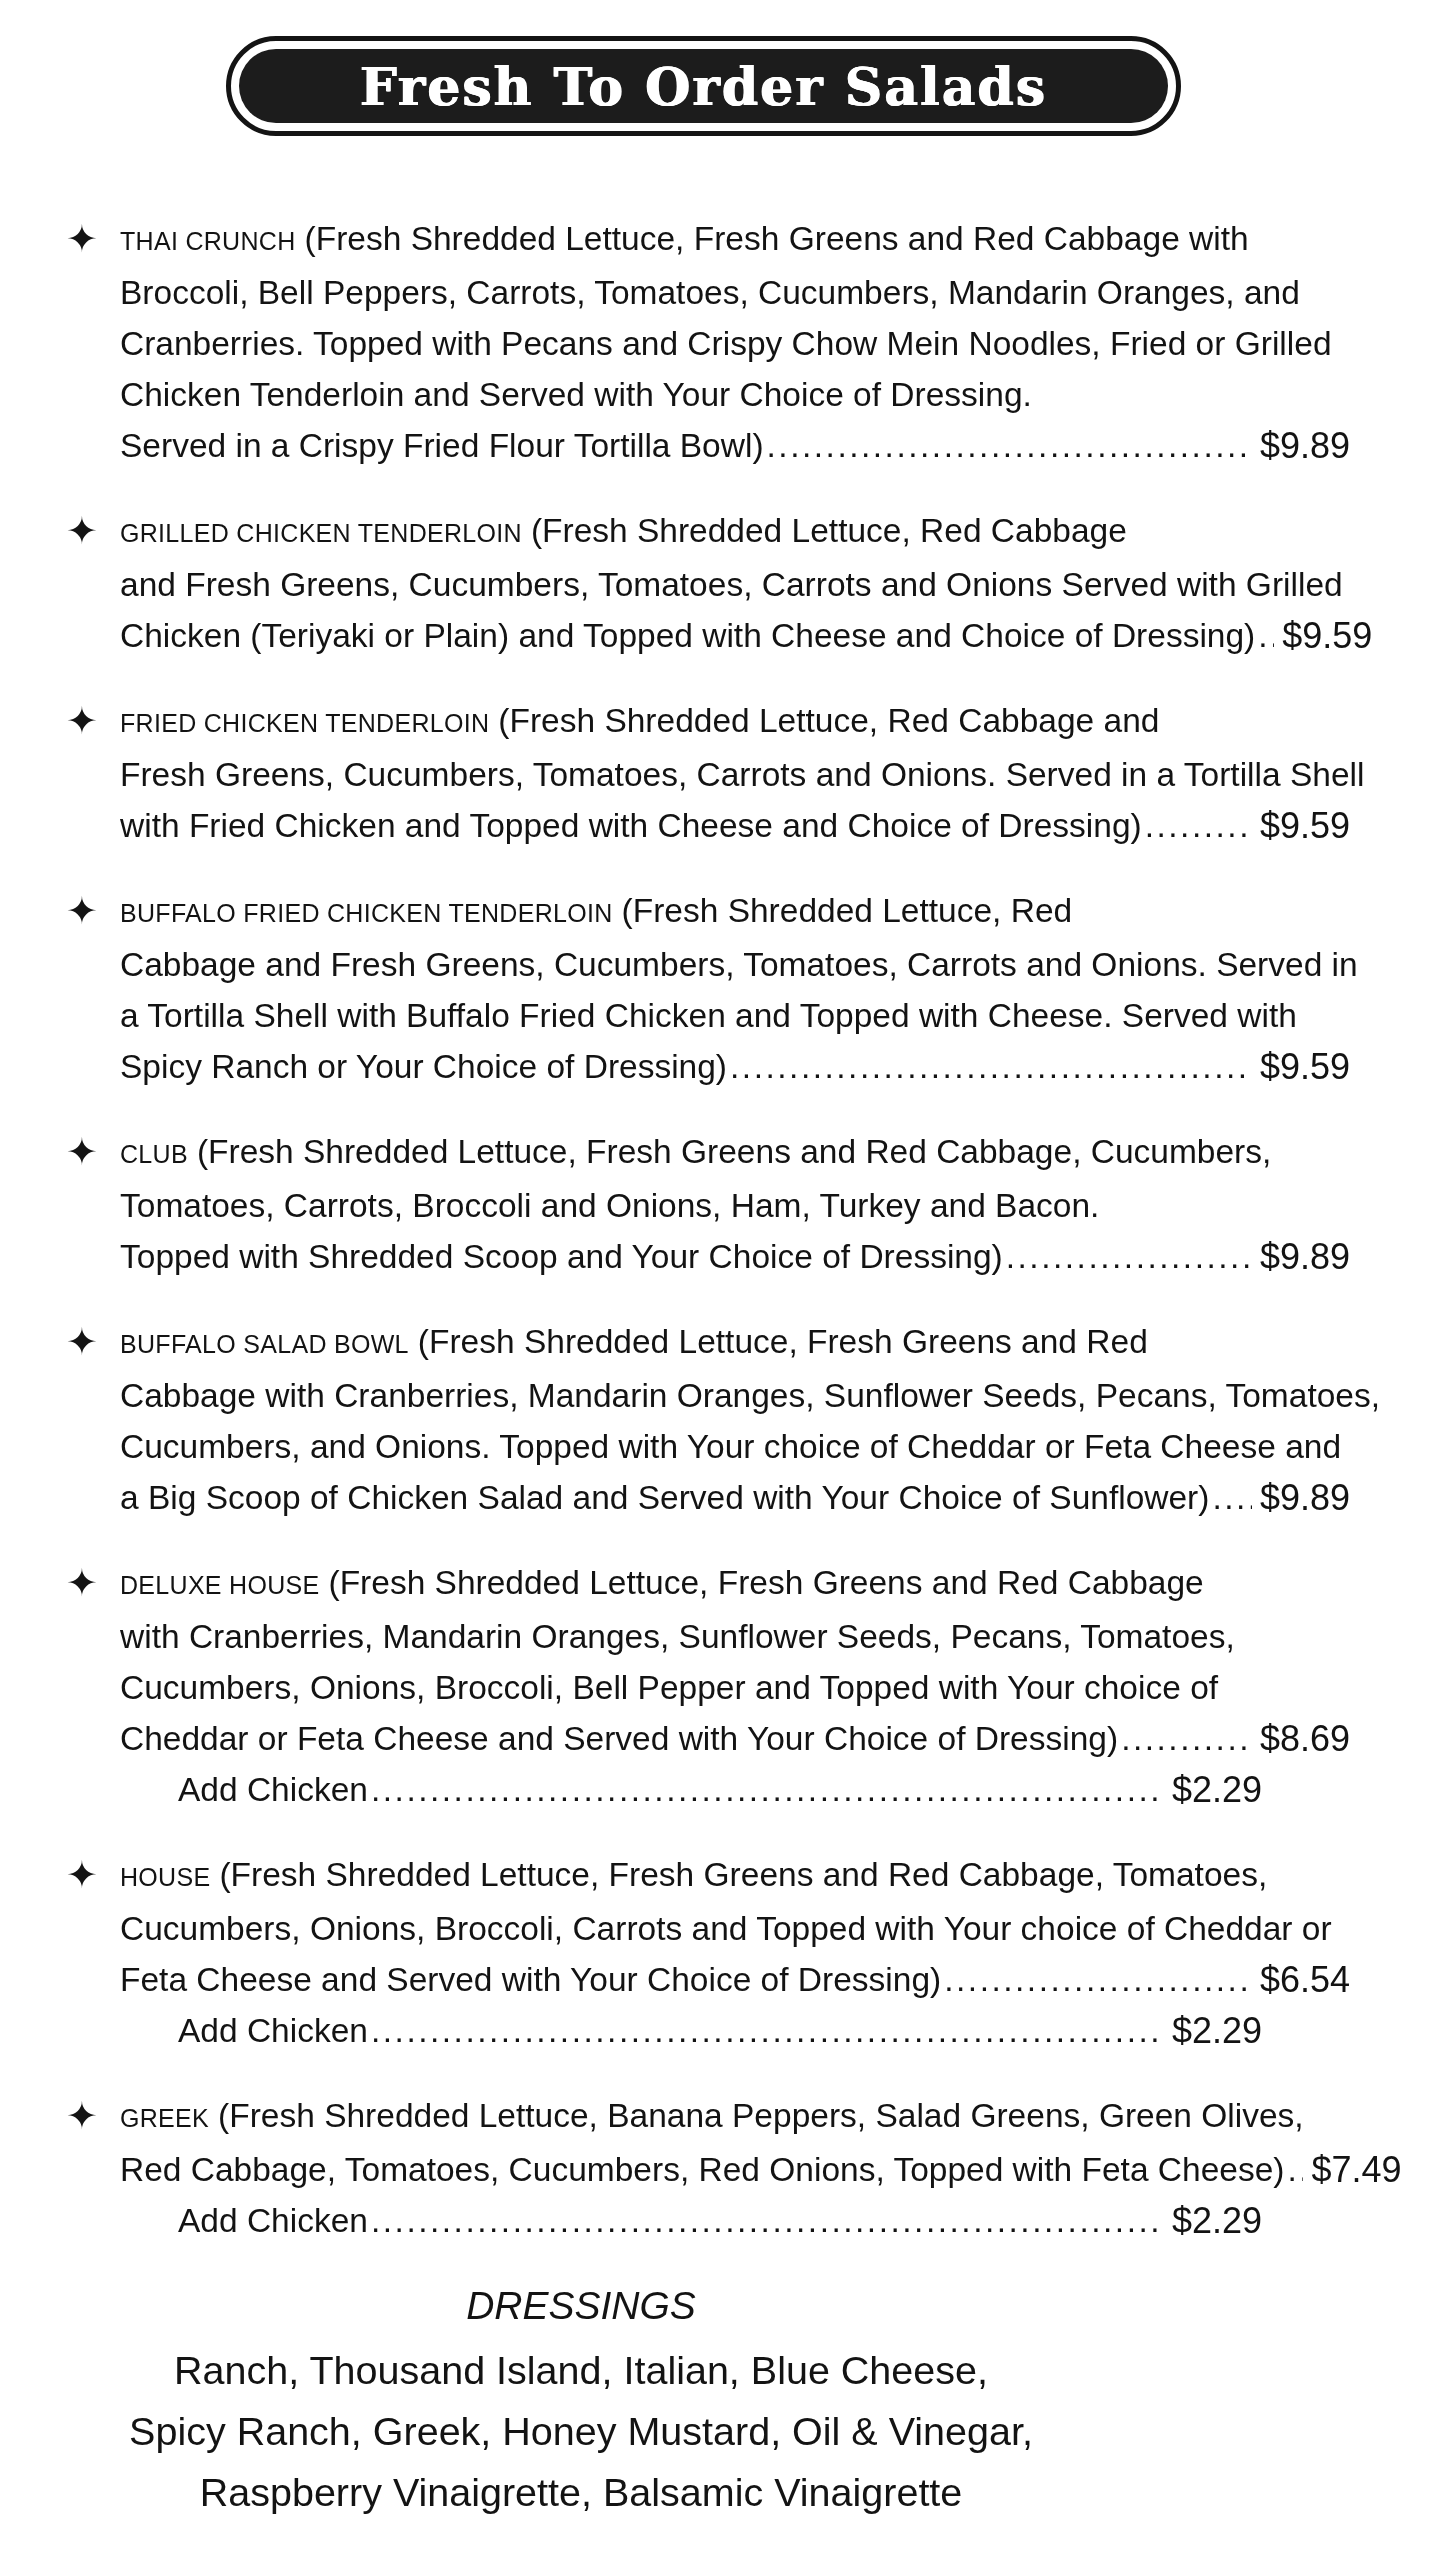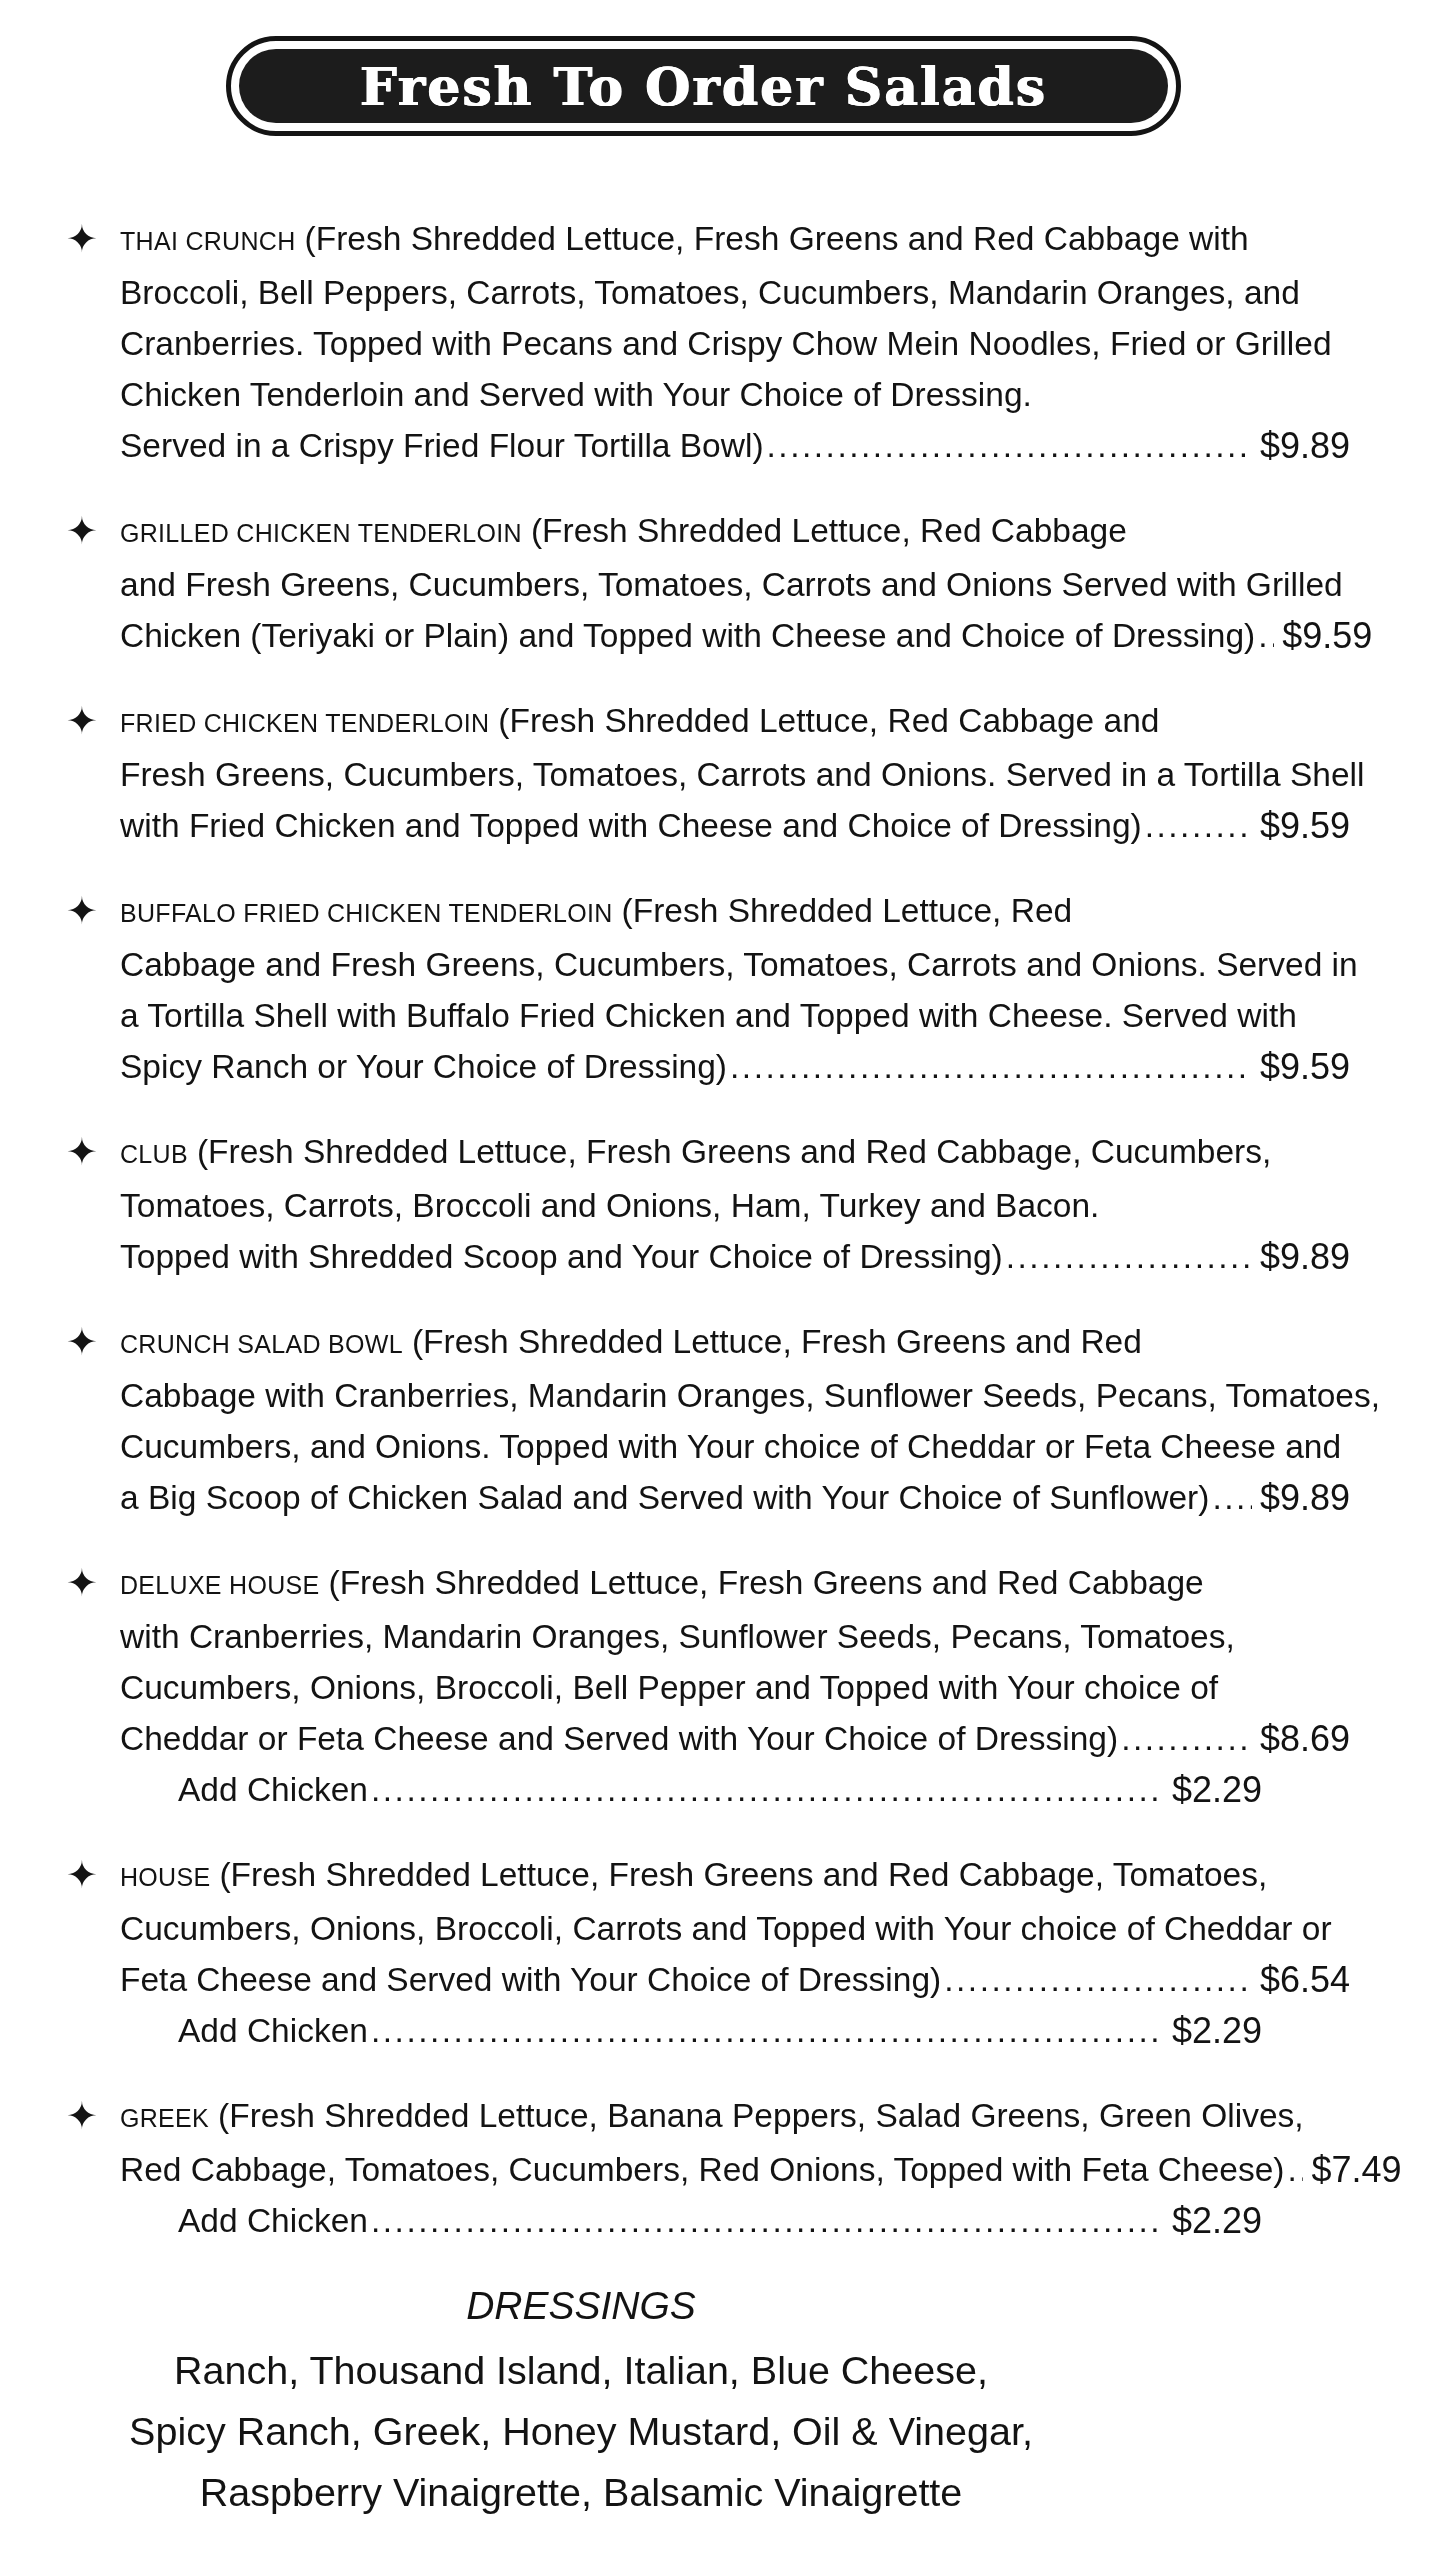--- a/index.html
+++ b/index.html
@@ -180,21 +180,21 @@
       <div class="line"><span class="name">CLUB</span><span class="desc">(Fresh Shredded Lettuce, Fresh Greens and Red Cabbage, Cucumbers,</span></div>
       <div class="line">Tomatoes, Carrots, Broccoli and Onions, Ham, Turkey and Bacon.</div>
       <div class="line leader">
         <span class="ltext">Topped with Shredded Scoop and Your Choice of Dressing)</span>
         <span class="dots"></span>
         <span class="price">$9.89</span>
       </div>
     </div>
     <div class="item">
       <span class="bullet">✦</span>
-      <div class="line"><span class="name">CRUNCH SALAD BOWL</span><span class="desc">(Fresh Shredded Lettuce, Fresh Greens and Red</span></div>
+      <div class="line"><span class="name">BUFFALO SALAD BOWL</span><span class="desc">(Fresh Shredded Lettuce, Fresh Greens and Red</span></div>
       <div class="line">Cabbage with Cranberries, Mandarin Oranges, Sunflower Seeds, Pecans, Tomatoes,</div>
       <div class="line">Cucumbers, and Onions. Topped with Your choice of Cheddar or Feta Cheese and</div>
       <div class="line leader">
         <span class="ltext">a Big Scoop of Chicken Salad and Served with Your Choice of Sunflower)</span>
         <span class="dots"></span>
         <span class="price">$9.89</span>
       </div>
     </div>
     <div class="item">
       <span class="bullet">✦</span>

